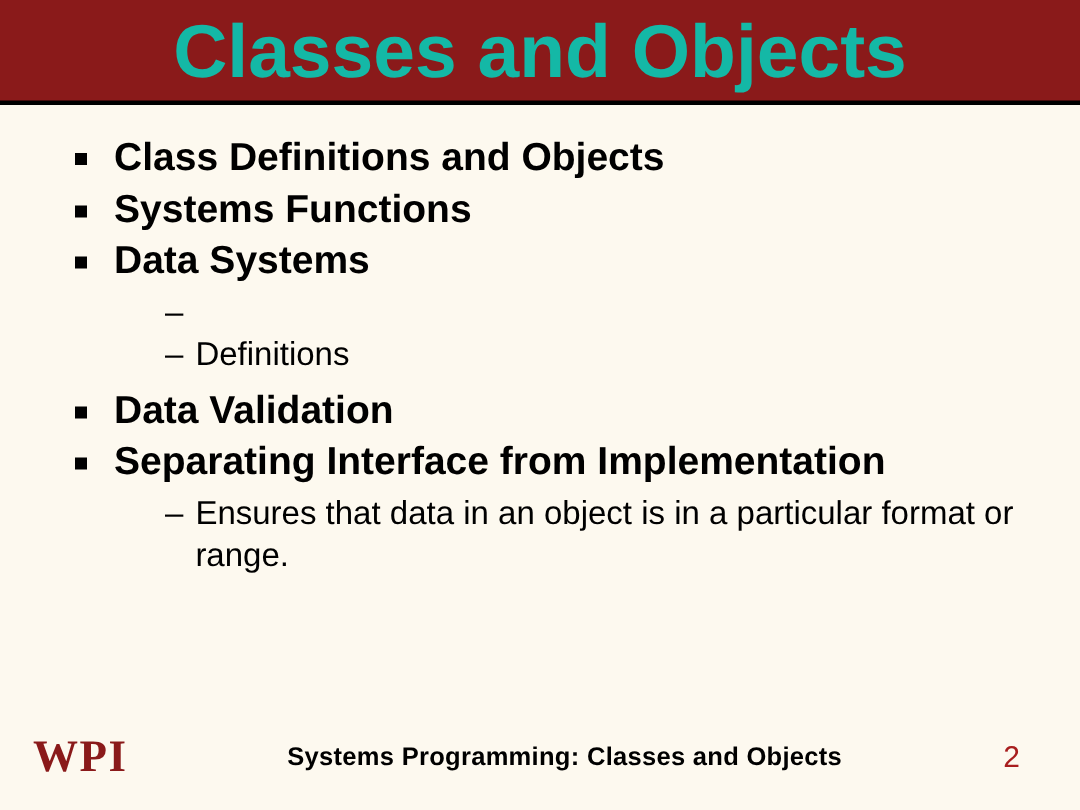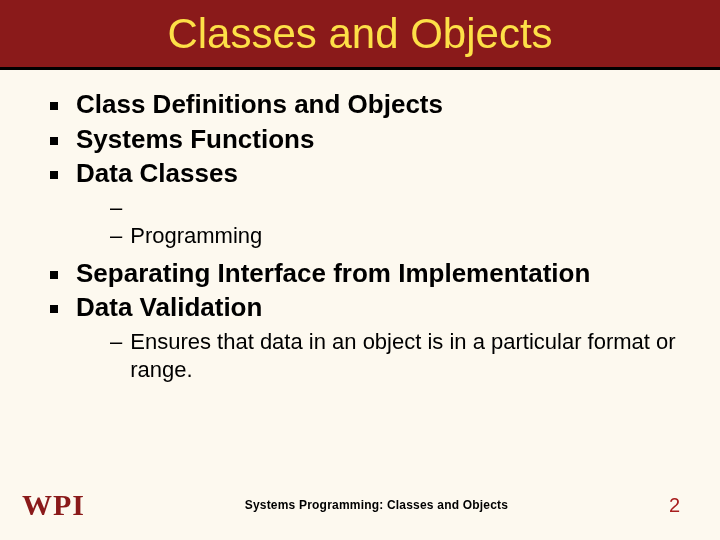--- a/index.html
+++ b/index.html
@@ -12,23 +12,23 @@
   }
   .titlebar {
     background: #8a1a1a;
     height: 70px;
     display: flex;
     align-items: center;
     justify-content: center;
     border-bottom: 3px solid #000;
   }
   .title {
-    color: #fde047;
-    font-size: 42px;
-    font-weight: normal;
+    color: #14b8a6;
+    font-size: 50px;
+    font-weight: bold;
   }
   .content {
     padding: 18px 20px 0 50px;
   }
   .item {
     display: flex;
     align-items: flex-start;
     font-size: 26px;
     font-weight: bold;
     line-height: 1.25;
@@ -78,21 +78,21 @@
     font-weight: bold;
     color: #8a1a1a;
     line-height: 1;
   }
   .logo-w { font-size: 30px; }
   .logo-p { font-size: 30px; }
   .logo-i { font-size: 30px; }
   .footer-text {
     flex: 1;
     text-align: center;
-    font-size: 12px;
+    font-size: 17px;
     font-weight: bold;
     letter-spacing: 0.2px;
   }
   .pagenum {
     margin-right: 40px;
     color: #a81e1e;
     font-size: 20px;
     font-weight: normal;
   }
 </style>
@@ -108,40 +108,40 @@
   <div class="item">
     <span class="bullet"></span>
     <span>Class Definitions and Objects</span>
   </div>
   <div class="item">
     <span class="bullet"></span>
     <span>Systems Functions</span>
   </div>
   <div class="item">
     <span class="bullet"></span>
-    <span>Data Classes</span>
+    <span>Data Systems</span>
   </div>
 
   <div class="subgroup">
     <div class="subitem">
       <span class="dash">–</span>
     </div>
     <div class="subitem">
       <span class="dash">–</span>
-      <span>Programming</span>
+      <span>Definitions</span>
     </div>
   </div>
 
   <div class="item">
     <span class="bullet"></span>
-    <span>Separating Interface from Implementation</span>
+    <span>Data Validation</span>
   </div>
   <div class="item">
     <span class="bullet"></span>
-    <span>Data Validation</span>
+    <span>Separating Interface from Implementation</span>
   </div>
 
   <div class="subgroup">
     <div class="subitem">
       <span class="dash">–</span>
       <span>Ensures that data in an object is in a particular format or range.</span>
     </div>
   </div>
 
 </div>

